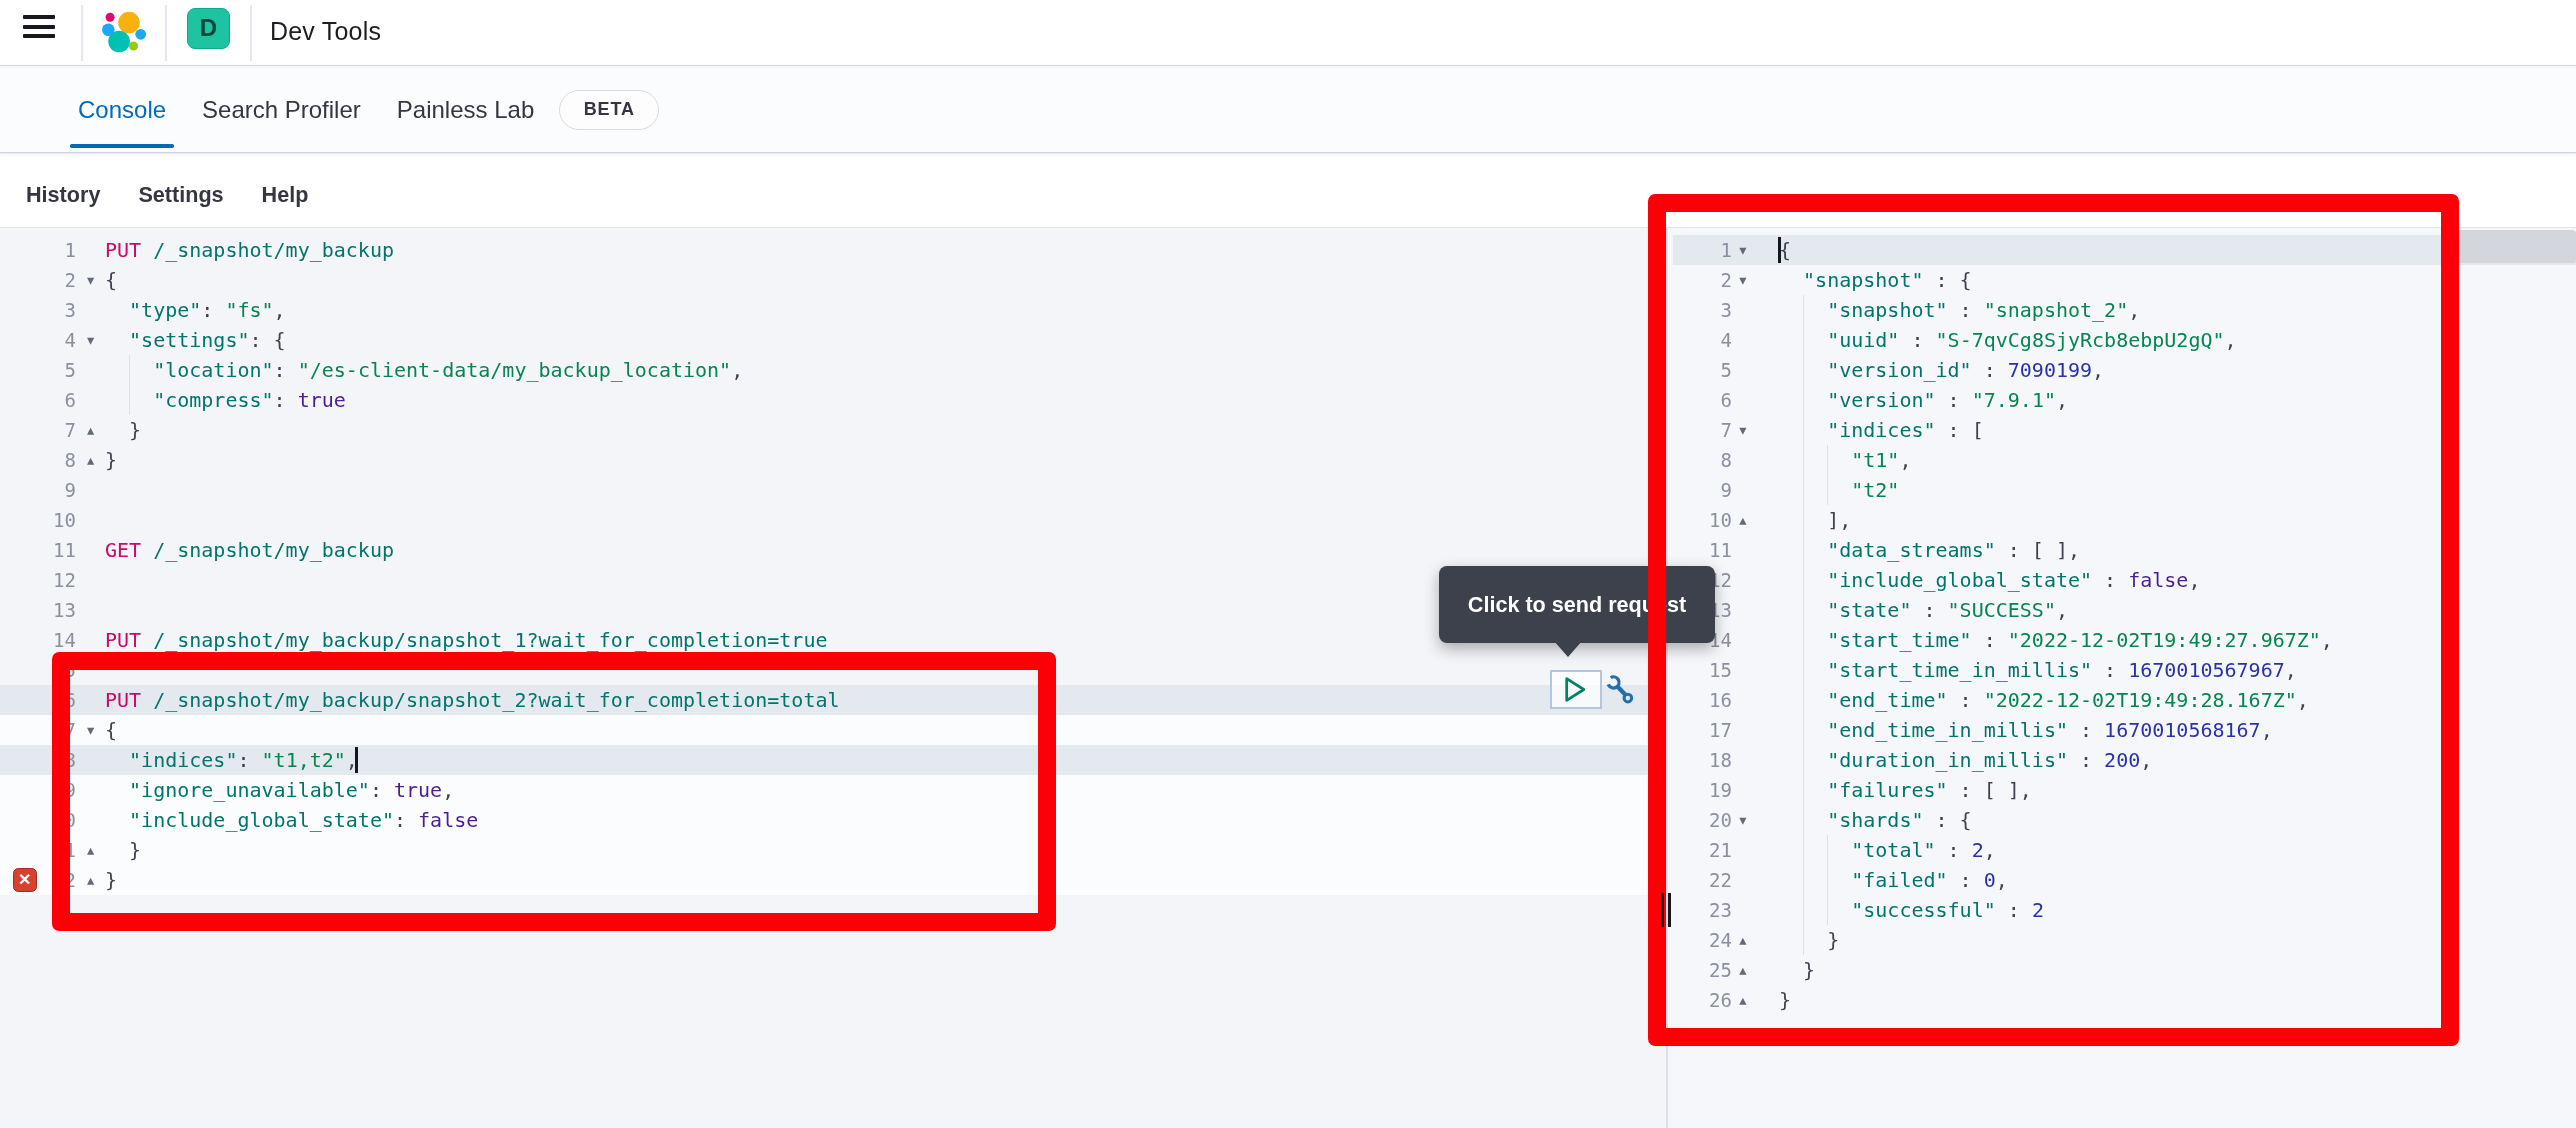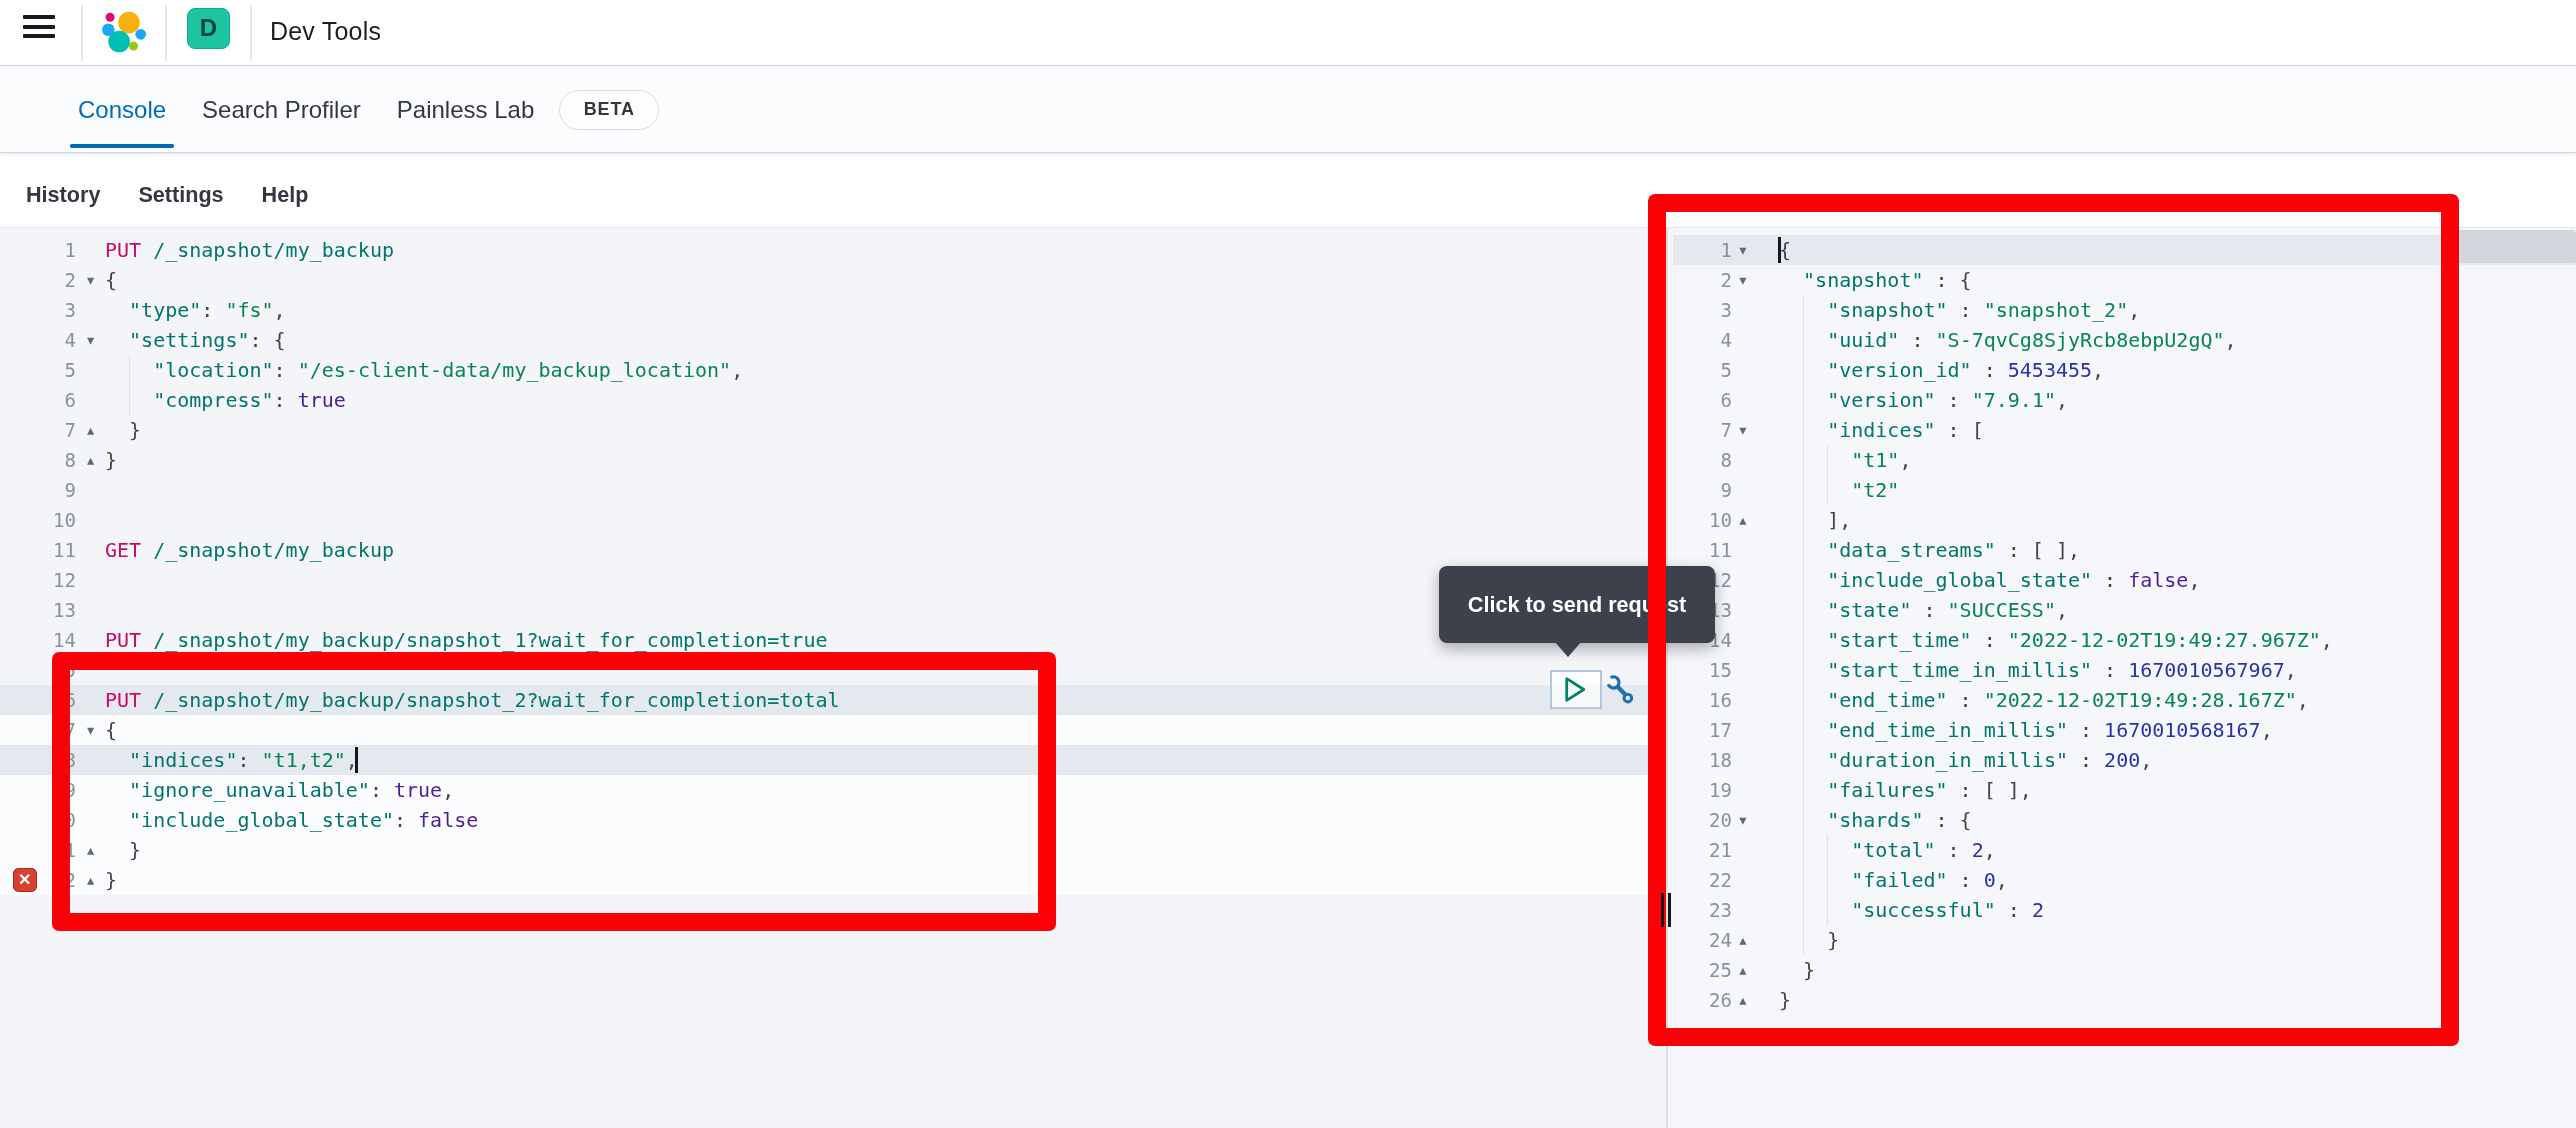--- a/index.html
+++ b/index.html
@@ -167,21 +167,21 @@
         <div class="line blk"><span class="ln">20</span><span class="fold"></span><span class="code"><span class="tk-key">  "include_global_state"</span><span class="tk-punc">: </span><span class="tk-bool">false</span></span></div>
         <div class="line blk"><span class="ln">21</span><span class="fold">▴</span><span class="code"><span class="tk-punc">  }</span></span></div>
         <div class="line blk"><span class="ln">22</span><span class="fold">▴</span><span class="code"><span class="tk-punc">}</span></span><span class="err-badge">✕</span></div>
       </div>
     <div class="splitter"></div>
     <div class="editor" id="editor-right">
         <div class="line hl"><span class="ln">1</span><span class="fold">▾</span><span class="code"><span class="tk-punc">{</span><span class="caret" style="left: -0.9px;"></span></span></div>
         <div class="line"><span class="ln">2</span><span class="fold">▾</span><span class="code"><span class="tk-key">  "snapshot"</span><span class="tk-punc"> : {</span></span></div>
         <div class="line"><span class="ln">3</span><span class="fold"></span><span class="code"><span class="tk-key">    "snapshot"</span><span class="tk-punc"> : </span><span class="tk-str">"snapshot_2"</span><span class="tk-punc">,</span><span class="guide" style="left: 24px;"></span></span></div>
         <div class="line"><span class="ln">4</span><span class="fold"></span><span class="code"><span class="tk-key">    "uuid"</span><span class="tk-punc"> : </span><span class="tk-str">"S-7qvCg8SjyRcb8ebpU2gQ"</span><span class="tk-punc">,</span><span class="guide" style="left: 24px;"></span></span></div>
-        <div class="line"><span class="ln">5</span><span class="fold"></span><span class="code"><span class="tk-key">    "version_id"</span><span class="tk-punc"> : </span><span class="tk-num">5453455</span><span class="tk-punc">,</span><span class="guide" style="left: 24px;"></span></span></div>
+        <div class="line"><span class="ln">5</span><span class="fold"></span><span class="code"><span class="tk-key">    "version_id"</span><span class="tk-punc"> : </span><span class="tk-num">7090199</span><span class="tk-punc">,</span><span class="guide" style="left: 24px;"></span></span></div>
         <div class="line"><span class="ln">6</span><span class="fold"></span><span class="code"><span class="tk-key">    "version"</span><span class="tk-punc"> : </span><span class="tk-str">"7.9.1"</span><span class="tk-punc">,</span><span class="guide" style="left: 24px;"></span></span></div>
         <div class="line"><span class="ln">7</span><span class="fold">▾</span><span class="code"><span class="tk-key">    "indices"</span><span class="tk-punc"> : [</span><span class="guide" style="left: 24px;"></span></span></div>
         <div class="line"><span class="ln">8</span><span class="fold"></span><span class="code"><span class="tk-str">      "t1"</span><span class="tk-punc">,</span><span class="guide" style="left: 24px;"></span><span class="guide" style="left: 48px;"></span></span></div>
         <div class="line"><span class="ln">9</span><span class="fold"></span><span class="code"><span class="tk-str">      "t2"</span><span class="guide" style="left: 24px;"></span><span class="guide" style="left: 48px;"></span></span></div>
         <div class="line"><span class="ln">10</span><span class="fold">▴</span><span class="code"><span class="tk-punc">    ],</span><span class="guide" style="left: 24px;"></span></span></div>
         <div class="line"><span class="ln">11</span><span class="fold"></span><span class="code"><span class="tk-key">    "data_streams"</span><span class="tk-punc"> : [ ],</span><span class="guide" style="left: 24px;"></span></span></div>
         <div class="line"><span class="ln">12</span><span class="fold"></span><span class="code"><span class="tk-key">    "include_global_state"</span><span class="tk-punc"> : </span><span class="tk-bool">false</span><span class="tk-punc">,</span><span class="guide" style="left: 24px;"></span></span></div>
         <div class="line"><span class="ln">13</span><span class="fold"></span><span class="code"><span class="tk-key">    "state"</span><span class="tk-punc"> : </span><span class="tk-str">"SUCCESS"</span><span class="tk-punc">,</span><span class="guide" style="left: 24px;"></span></span></div>
         <div class="line"><span class="ln">14</span><span class="fold"></span><span class="code"><span class="tk-key">    "start_time"</span><span class="tk-punc"> : </span><span class="tk-str">"2022-12-02T19:49:27.967Z"</span><span class="tk-punc">,</span><span class="guide" style="left: 24px;"></span></span></div>
         <div class="line"><span class="ln">15</span><span class="fold"></span><span class="code"><span class="tk-key">    "start_time_in_millis"</span><span class="tk-punc"> : </span><span class="tk-num">1670010567967</span><span class="tk-punc">,</span><span class="guide" style="left: 24px;"></span></span></div>

